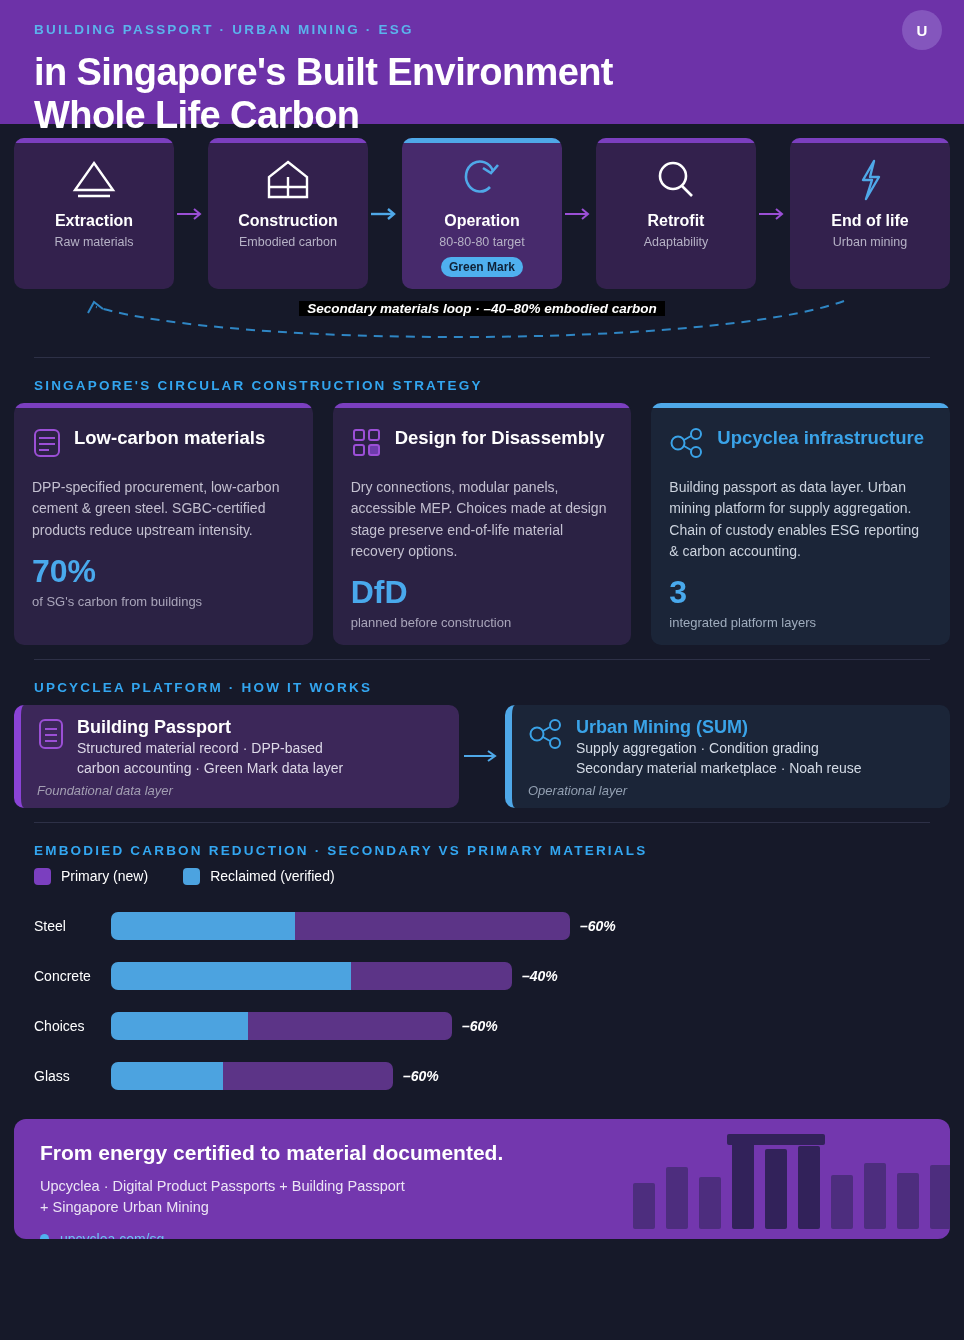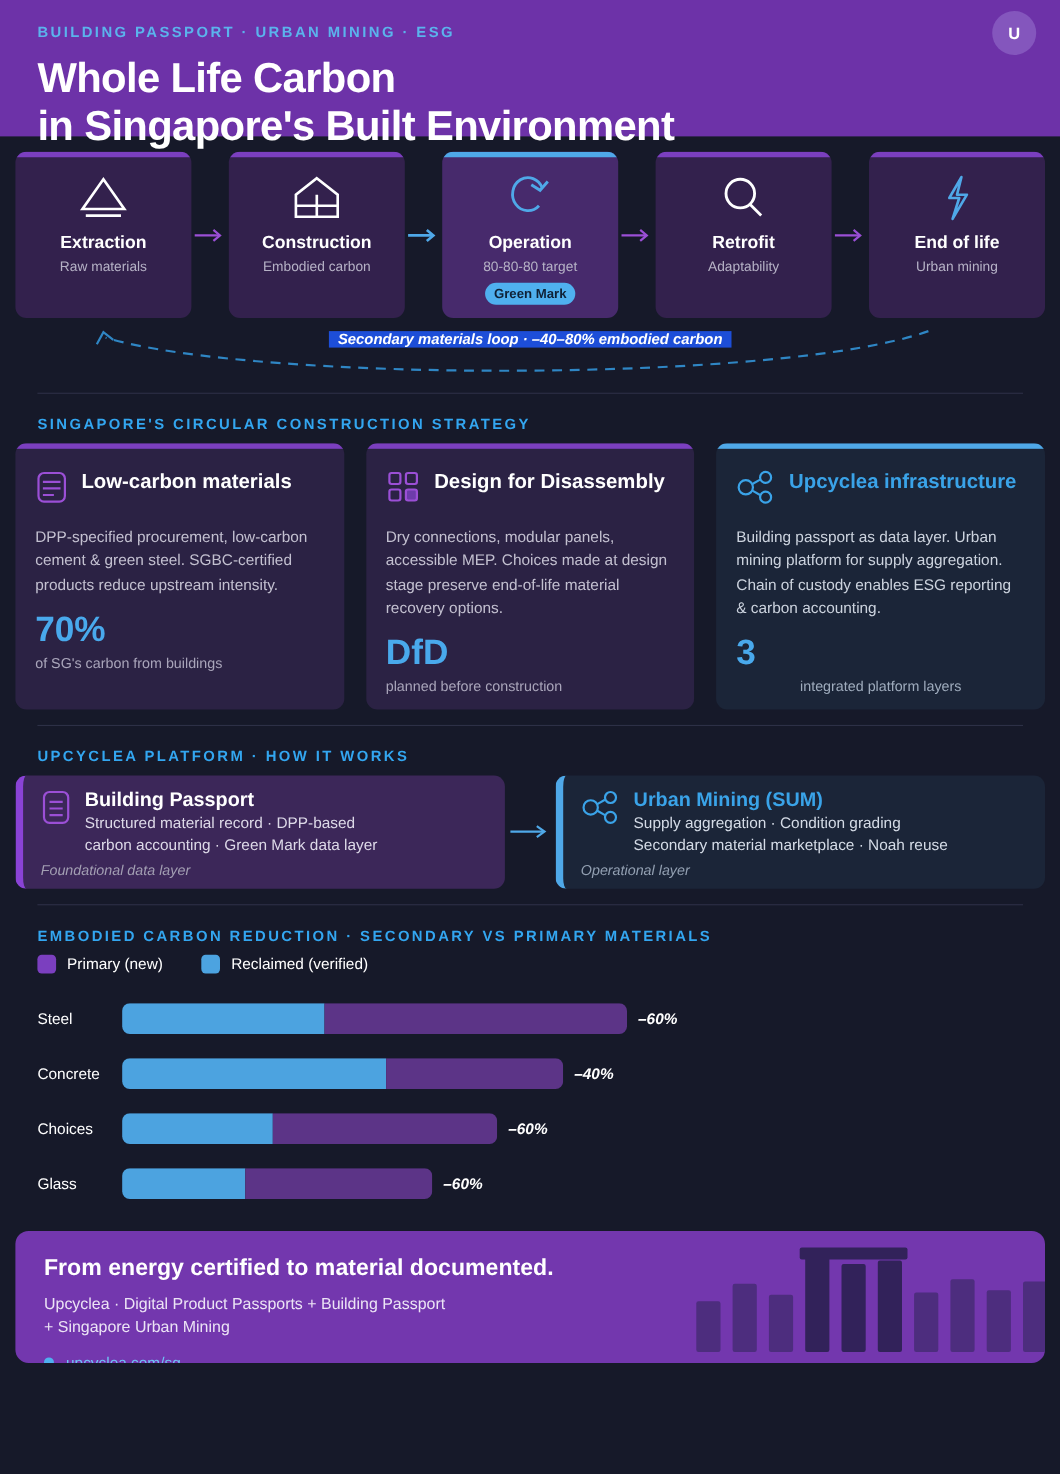--- a/index.html
+++ b/index.html
@@ -97,21 +97,21 @@
   .loopband svg { position: absolute; inset: 0; width: 100%; height: 100%; }
   .loop-label {
     position: absolute;
     left: 0; right: 0; top: 8px;
     text-align: center;
     font-size: 13.5px;
     font-style: italic;
     font-weight: bold;
     color: #ffffff;
   }
-  .loop-label span { background: #1d4ed8; padding: 0 8px; }
+  .loop-label span { background: #000000; padding: 0 8px; }
 
   .divider { height: 1px; background: #2d3046; margin: 14px 34px 0 34px; }
 
   
   .section-label {
     color: #33a6f0;
     font-size: 13.5px;
     font-weight: bold;
     letter-spacing: 2.2px;
     padding: 20px 34px 10px 34px;
@@ -153,21 +153,21 @@
     font-size: 32px;
     font-weight: bold;
     color: #49a9ec;
     line-height: 1;
   }
   .card-statsub {
     margin-top: 7px;
     font-size: 13px;
     color: #a9a5ba;
   }
-  .card.blue .card-statsub { color: #9facbd; text-align: center; }
+  .card.blue .card-statsub { color: #9facbd; }
 
   
   .platform {
     display: flex;
     align-items: stretch;
     padding: 0 14px;
     gap: 0;
   }
   .plat-card {
     flex: 1;
@@ -216,22 +216,22 @@
   .dot { width: 9px; height: 9px; border-radius: 50%; background: #4fb0ef; flex: none; }
   .foot-url { font-size: 14px; color: #6fc3f5; }
   .foot-bars { position: absolute; right: 0; bottom: 0; top: 0; width: 345px; z-index: 1; }
 </style>
 </head>
 <body>
 
 <div class="header">
   <div class="eyebrow">BUILDING PASSPORT · URBAN MINING · ESG</div>
   <div class="headline">
+    <div>in Singapore's Built Environment</div>
     <div>Whole Life Carbon</div>
-    <div>in Singapore's Built Environment</div>
   </div>
   <div class="avatar">U</div>
 </div>
 
 <div class="lifecycle">
 
   <div class="stage">
     <div class="stage-top"></div>
     <div class="stage-icon">
       <svg width="52" height="46" viewBox="0 0 52 46" fill="none" stroke="#ffffff" stroke-width="2.4">

